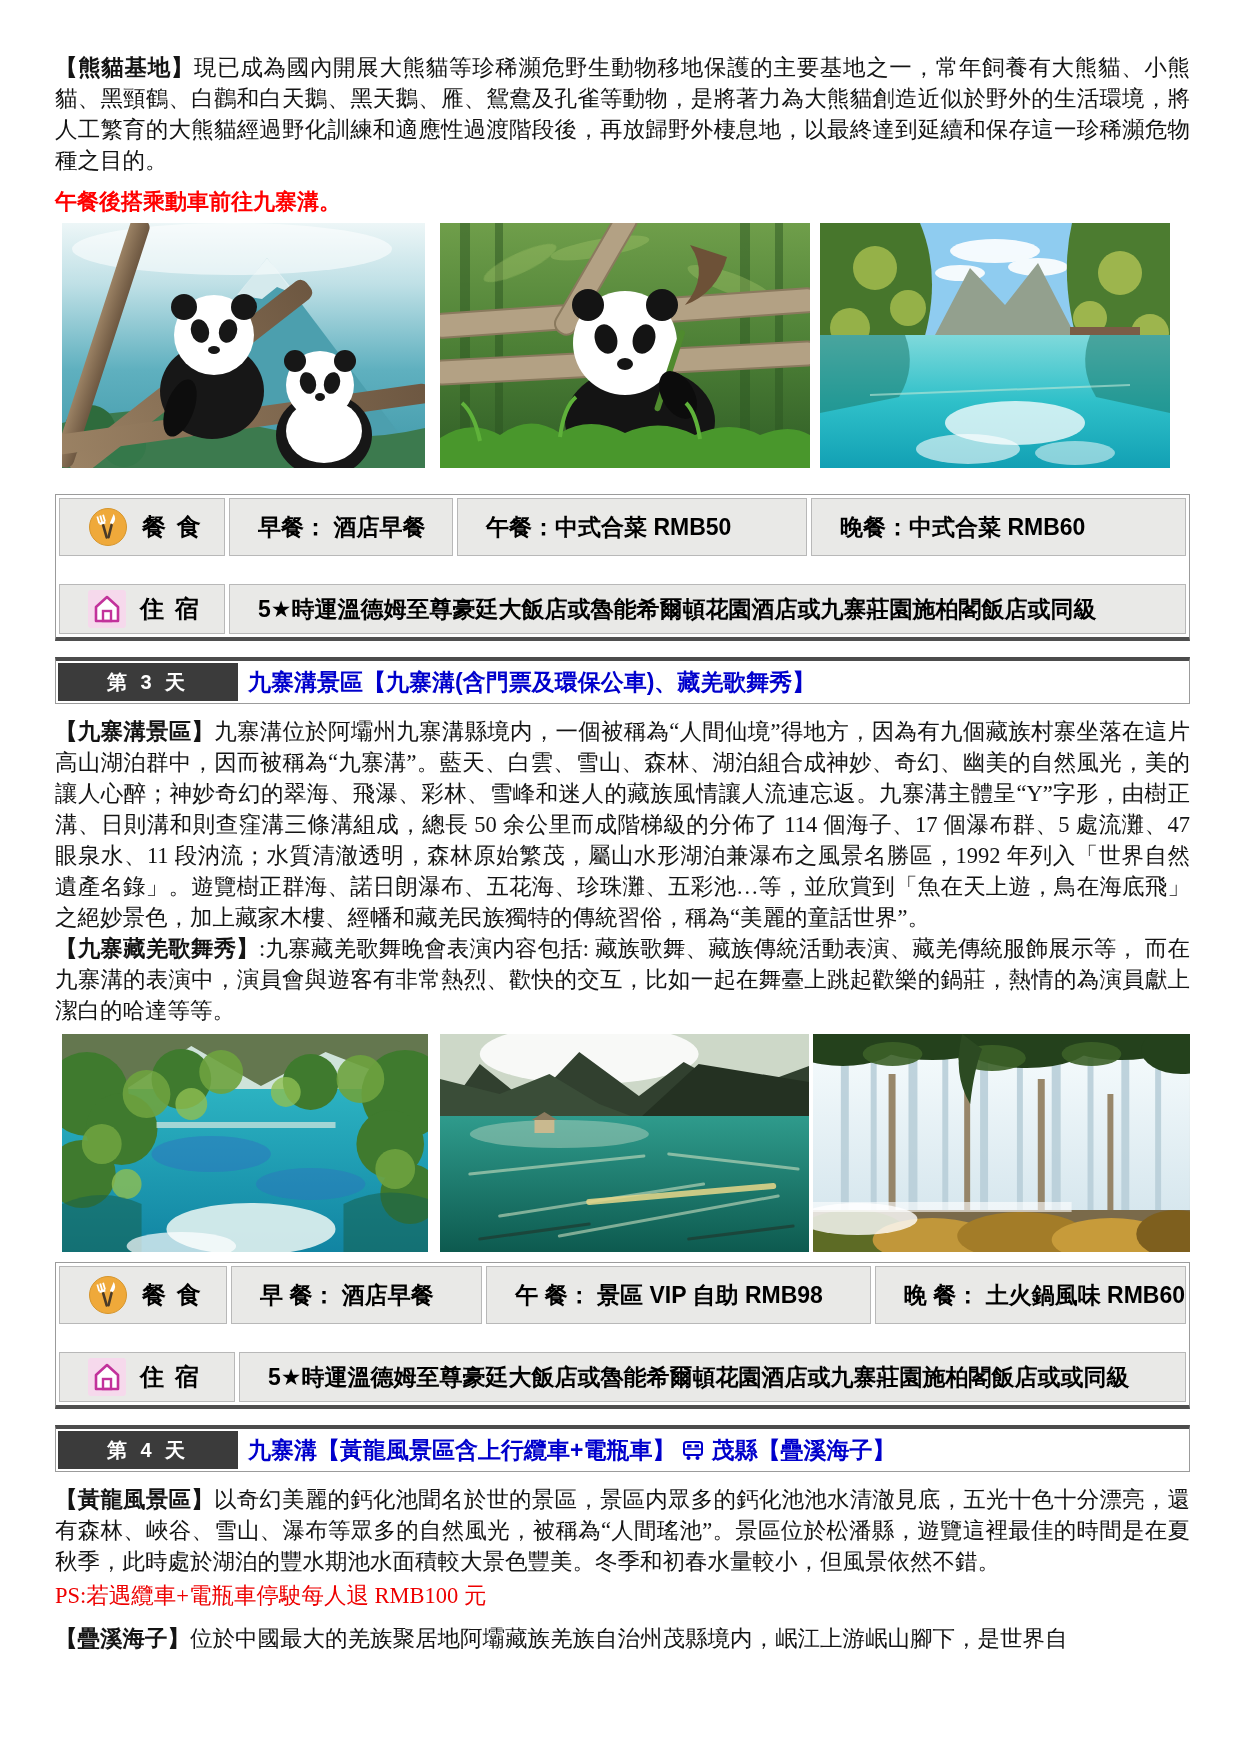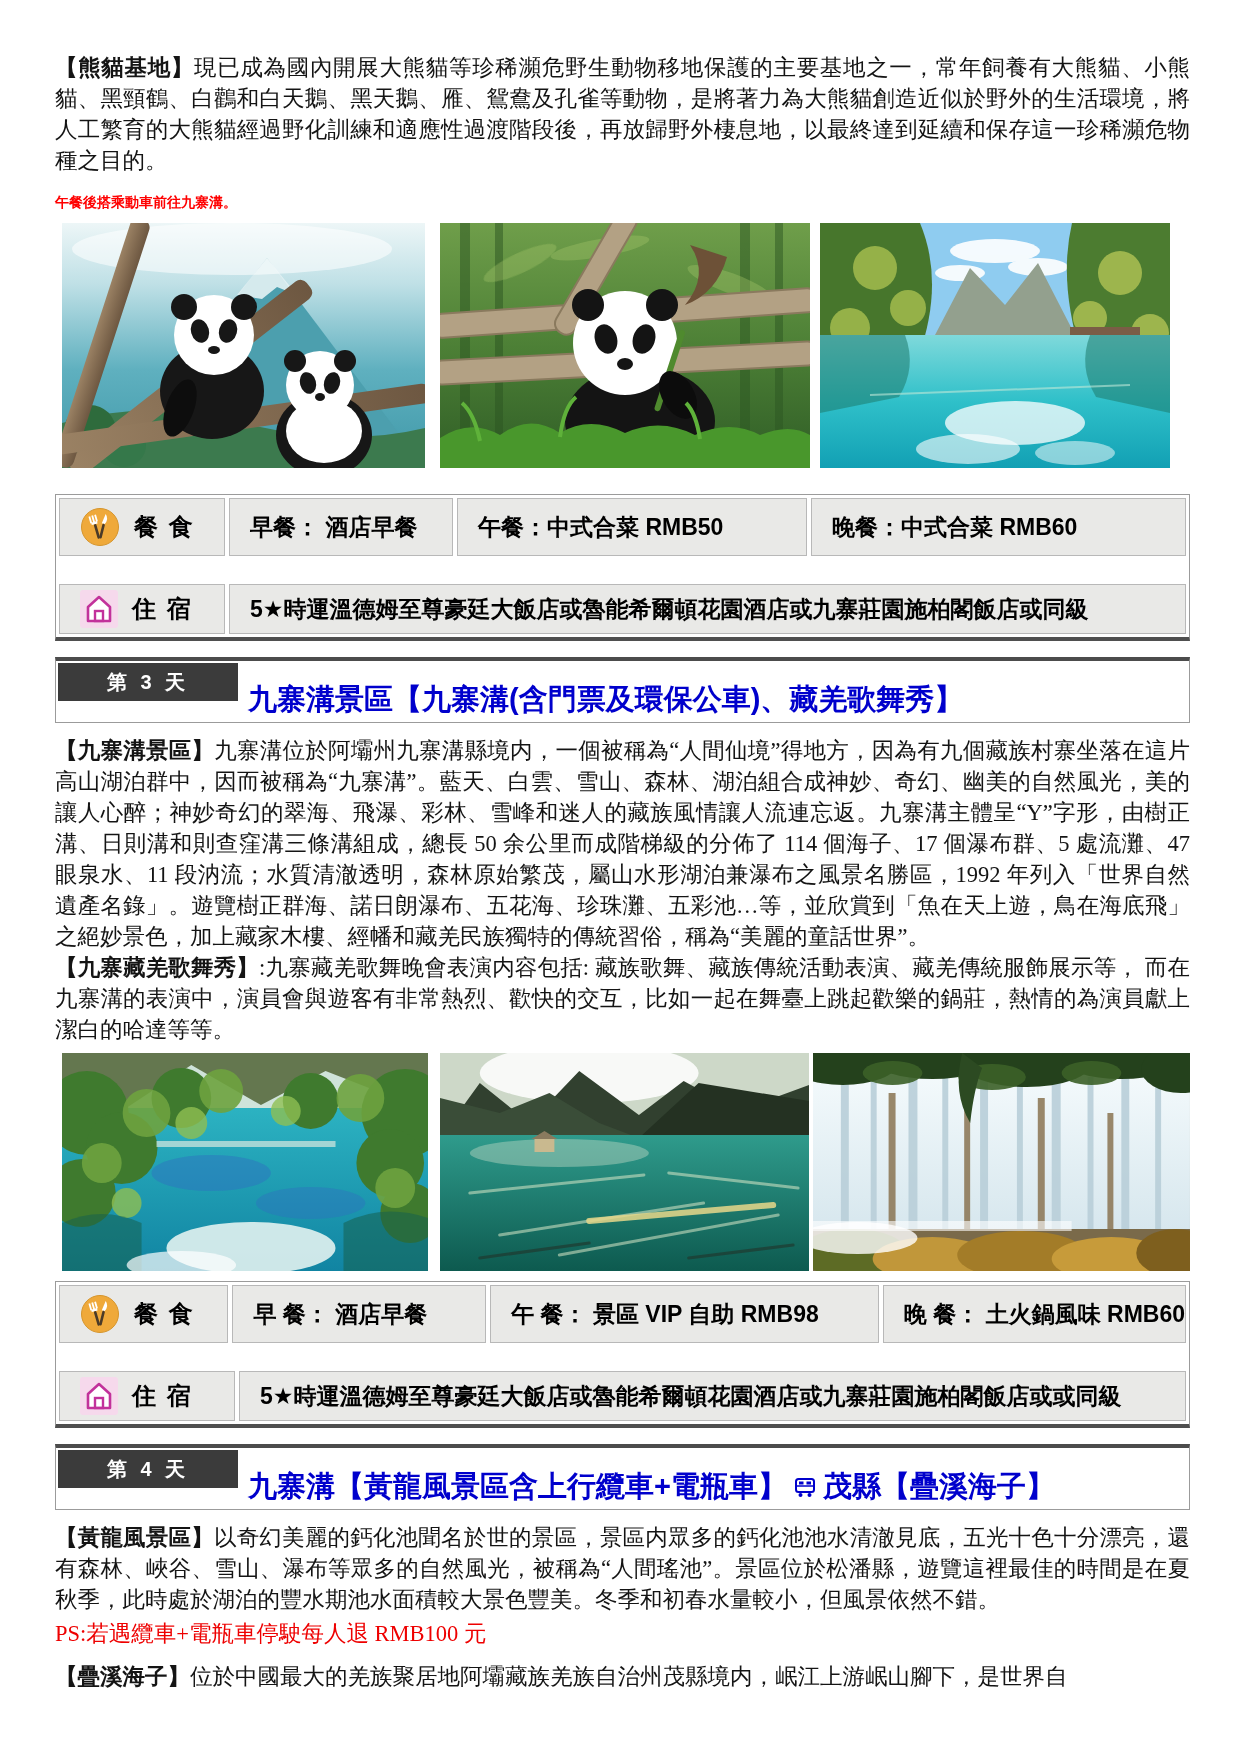--- a/index.html
+++ b/index.html
@@ -2,21 +2,21 @@
 <html><head>
 <meta charset="utf-8">
 <style>
   html,body{margin:0;padding:0;background:#fff;}
   body{width:1241px;height:1755px;overflow:hidden;position:relative;}
   .page{box-sizing:border-box;padding:52px 51px 0 55px;}
   .serif-p{font-family:"Liberation Serif","DejaVu Serif",serif;font-size:22.5px;line-height:31px;
            text-align:justify;color:#141414;margin:0;}
   .bold{font-weight:bold;}
   .red-note{color:#ff0000;font-family:"Liberation Sans","DejaVu Sans",sans-serif;font-weight:bold;
-            font-size:14px;line-height:26px;margin:13px 0 8px 0;}
+            font-size:22px;line-height:26px;margin:13px 0 8px 0;}
   .ps-note{color:#ee0000;font-family:Liberation Serif, serif;font-size:22.5px;
            line-height:30px;margin:4px 0 12px 0;}
 
   
   .photo-row{display:flex;margin:8px 0 0 7px;}
   .photo{position:relative;overflow:hidden;background:#9ec;}
   .photo svg{display:block;width:100%;height:100%;}
   .ph-r1{height:245px;}
   .ph-r2{height:218px;}
   .p1{width:363px;margin-right:15px;}
@@ -27,40 +27,40 @@
   .p6{width:379px;}
 
   
   .info-table{width:1135px;box-sizing:border-box;border:1px solid #9b9b9b;border-bottom:4px solid #4f4f4f;
               background:#fff;padding:3px;}
   .tbl-1{margin-top:26px;}
   .tbl-2{margin-top:10px;}
   .t-row{display:flex;margin-bottom:4px;}
   .t-row:last-child{margin-bottom:0;margin-top:28px;}
   .t-cell{background:#e9e9e7;border:1px solid #b8b8b8;display:flex;align-items:center;
-          box-sizing:border-box;padding-left:20px;margin-right:4px;}
+          box-sizing:border-box;padding-left:28px;margin-right:4px;}
   .t-cell:last-child{margin-right:0;flex:1;}
   .r-meal .t-cell{height:58px;}
   .r-lodge .t-cell{height:50px;}
   .cell-text{font-family:"Liberation Sans","DejaVu Sans",sans-serif;font-weight:bold;
              font-size:23px;color:#000;white-space:nowrap;}
   .label-text{font-size:24px;letter-spacing:2px;margin-left:14px;}
   .tbl-1 .c1{width:166px;} .tbl-1 .c2{width:224px;} .tbl-1 .c3{width:350px;}
   .tbl-2 .c1{width:176px;} .tbl-2 .c2{width:264px;} .tbl-2 .c3{width:405px;}
   .icon-box{flex:0 0 auto;display:flex;align-items:center;}
 
   
   .day-header{width:1135px;box-sizing:border-box;border:1px solid #9b9b9b;border-top:4px solid #4c4c4c;
               background:#fff;padding:2px;display:flex;align-items:stretch;margin-top:16px;}
   .day-box{width:180px;height:38px;background:#3b3b3b;color:#fff;display:flex;align-items:center;
            justify-content:center;font-family:"Liberation Sans","DejaVu Sans",sans-serif;
            font-weight:bold;font-size:20px;letter-spacing:4px;flex:0 0 auto;}
   .day-title{flex:1;display:flex;align-items:center;padding-left:10px;color:#0000cc;
-             font-family:"Liberation Sans","DejaVu Sans",sans-serif;font-weight:bold;font-size:29px;
-             white-space:nowrap;margin-top:17px;}
+             font-family:"Liberation Sans","DejaVu Sans",sans-serif;font-weight:bold;font-size:23px;
+             white-space:nowrap;}
   .bus-ic{margin:0 6px;display:inline-flex;align-items:center;} .mt12{margin-top:12px;}
 </style>
 </head>
 <body>
 
 <div class="page">
 
   <p class="serif-p"><span class="bold">【熊貓基地】</span><span>現已成為國內開展大熊貓等珍稀瀕危野生動物移地保護的主要基地之一，常年飼養有大熊貓、小熊貓、黑頸鶴、白鸛和白天鵝、黑天鵝、雁、鴛鴦及孔雀等動物，是將著力為大熊貓創造近似於野外的生活環境，將人工繁育的大熊貓經過野化訓練和適應性過渡階段後，再放歸野外棲息地，以最終達到延續和保存這一珍稀瀕危物種之目的。</span></p>
 
   <div class="red-note">午餐後搭乘動車前往九寨溝。</div>

